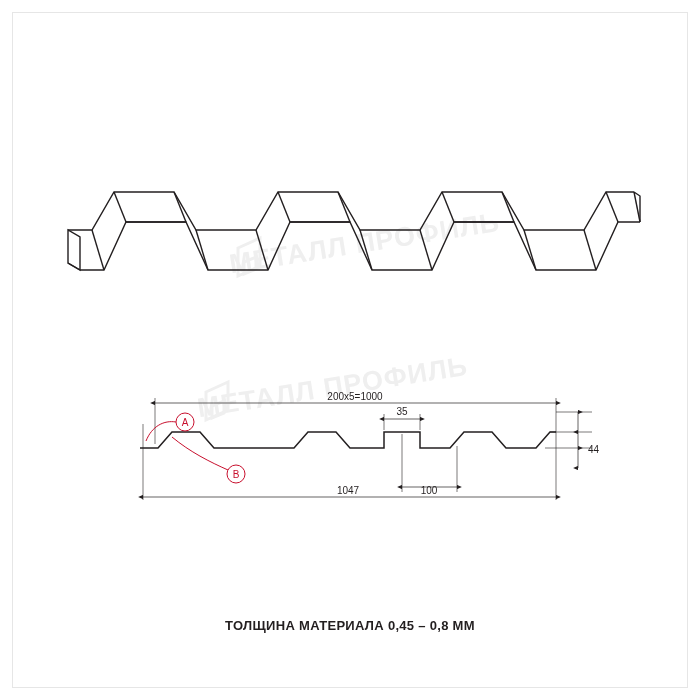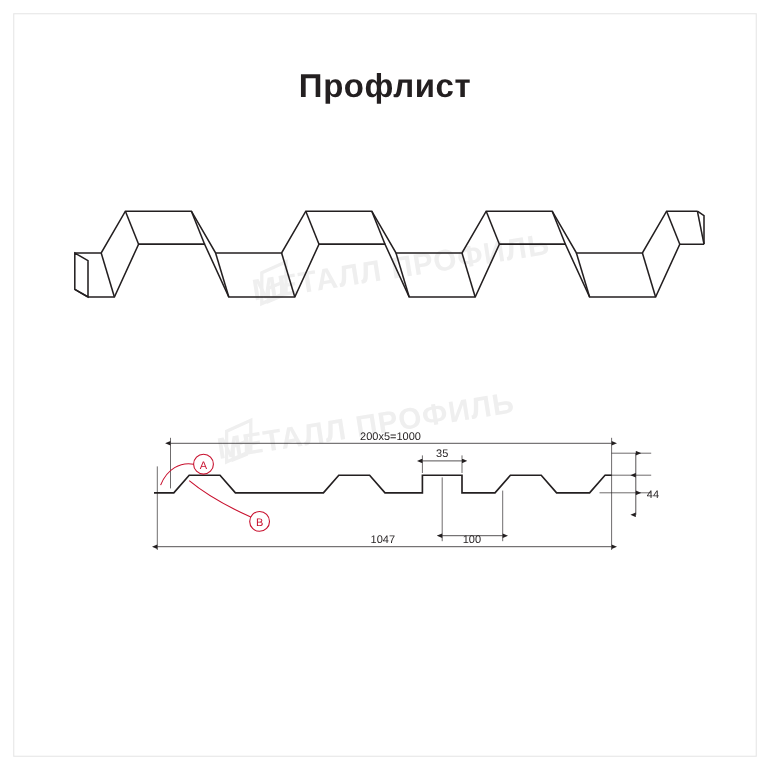--- a/index.html
+++ b/index.html
@@ -96,21 +96,20 @@
     fill: #c8102e;
   }
 </style>
 </head>
 <body>
 
 <div id="page">
 
   <div class="border-frame"></div>
 
-  <div class="title">Профлист</div>
 
   <div class="wm wm1">МЕТАЛЛ ПРОФИЛЬ</div>
   <div class="wm wm2">МЕТАЛЛ ПРОФИЛЬ</div>
 
   <svg class="svg-layer" viewBox="0 0 700 700" xmlns="http://www.w3.org/2000/svg">
 
     <g opacity="1">
       <path d="M238 248 l22 -10 l0 28 l-22 10 z" fill="none" stroke="#efefef" stroke-width="3"></path>
       <path d="M244 262 l12 -5 l0 12 l-12 5 z" fill="none" stroke="#efefef" stroke-width="3"></path>
     </g>
@@ -264,14 +263,15 @@
       </g>
       <g>
         <circle cx="236" cy="474" r="9" fill="none" stroke="#c8102e" stroke-width="1"></circle>
         <text class="callout-text" x="236" y="478" text-anchor="middle">B</text>
         <path d="M228 470 C 210 462, 190 452, 172 437" fill="none" stroke="#c8102e" stroke-width="1"></path>
       </g>
 
     </g>
   </svg>
 
+  <div class="footnote">ТОЛЩИНА МАТЕРИАЛА 0,45 – 0,8 ММ</div>
 
 </div>
 
 </body></html>

